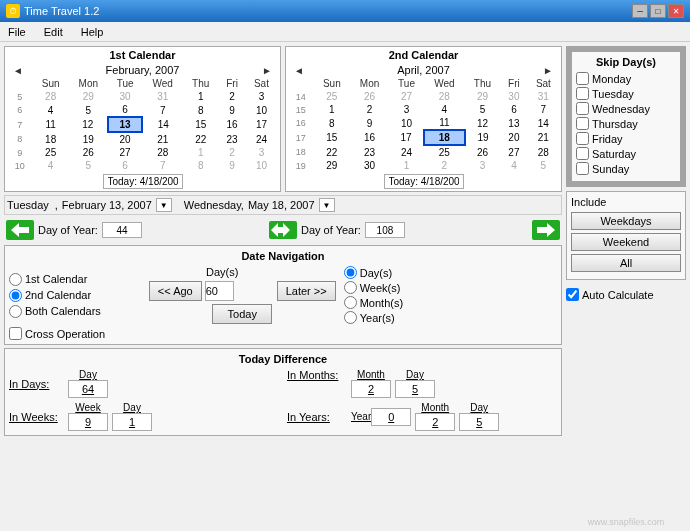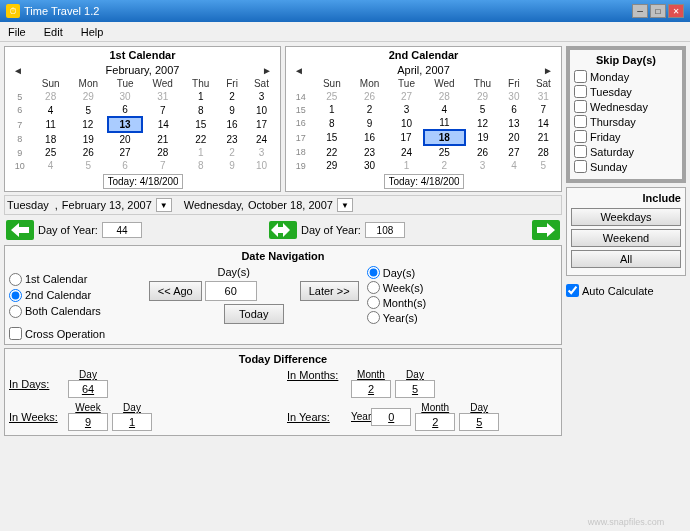--- a/index.html
+++ b/index.html
@@ -198,23 +198,22 @@
       align-items: center;
       gap: 3px;
     }
     .nav-top-row {
       display: flex;
       align-items: center;
       gap: 3px;
     }
     .days-input {
       border: 1px solid #aaa;
-      width: 52px;
+      width: 29px;
       height: 20px;
-      text-align: center;
       font-size: 11px;
     }
     .nav-btn {
       border: 1px solid #888;
       background: linear-gradient(to bottom, #f8f8f8, #ddd);
       padding: 2px 8px;
       cursor: pointer;
       font-size: 11px;
       height: 20px;
       margin-left: 40px;
@@ -250,21 +249,21 @@
       font-size: 11px;
       background: white;
     }
     .right-section {
       width: 120px;
       display: flex;
       flex-direction: column;
       gap: 4px;
     }
     .skip-days-box {
-      border: 4px solid #a3a3a3;
+      border: 6px solid #a3a3a3;
       background: #f8f8f8;
       padding: 4px;
     }
     .skip-title {
       text-align: center;
       font-weight: bold;
       font-size: 11px;
       margin-bottom: 4px;
     }
     .skip-item {
@@ -273,22 +272,22 @@
       gap: 3px;
       margin-bottom: 2px;
       font-size: 11px;
     }
     .include-box {
       border: 1px solid #aaa;
       background: #f8f8f8;
       padding: 4px;
     }
     .include-title {
-      text-align: right;
-      font-weight: bold;
+      text-align: left;
+      font-weight: normal;
       font-size: 11px;
       margin-bottom: 4px;
     }
     .include-btn {
       border: 1px solid #888;
       background: linear-gradient(to bottom, #f8f8f8, #ddd);
       padding: 2px 8px;
       cursor: pointer;
       font-size: 11px;
       width: 100%;
@@ -504,21 +503,21 @@
         </div>
       </div>
     </div>
 
     <div style="display:flex;align-items:center;gap:4px;padding:2px 2px;font-size:11px;background:#f0f0f0;border:1px solid #ccc;">
       <span style="font-size:11px;margin-right:2px">Tuesday</span>
       <span>,</span>
       <span style="font-size:11px;">February 13, 2007</span>
       <div class="dropdown-btn">▼</div>
       <span style="margin-left:8px">Wednesday,</span>
-      <span>October 18, 2007</span>
+      <span>May 18, 2007</span>
       <div class="dropdown-btn">▼</div>
     </div>
 
     <div style="display:flex;align-items:center;gap:4px;padding:2px;">
       <button class="arrow-green">
         <svg width="18" height="14" viewBox="0 0 18 14">
             <polygon points="0,7 8,0 8,4 18,4 18,10 8,10 8,14" fill="white"></polygon>
           </svg>
       </button>
       <div style="flex:1;display:flex;align-items:center;gap:4px;">

